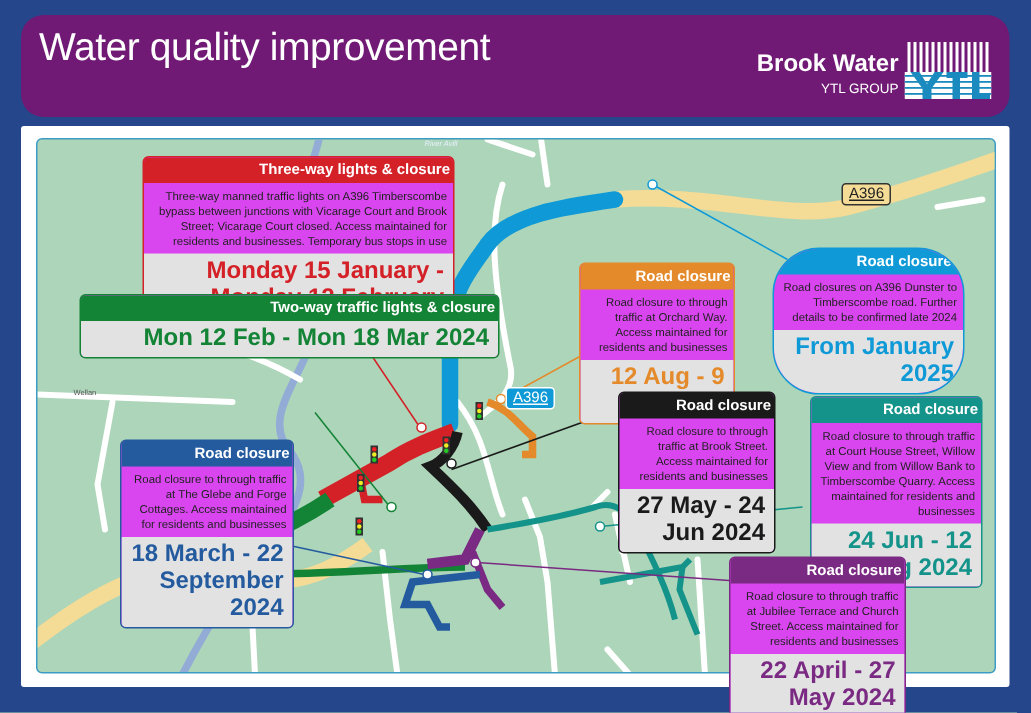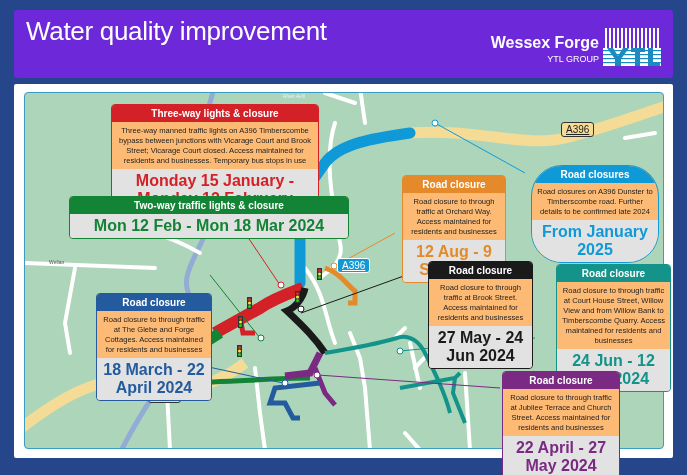--- a/index.html
+++ b/index.html
@@ -1,39 +1,39 @@
 <!DOCTYPE html>
 <html><head>
 <meta charset="utf-8">
 <style>
   * { box-sizing: border-box; margin: 0; padding: 0; }
   html, body { width: 687px; height: 475px; overflow: hidden; }
   body { background: #25468a; font-family: "Liberation Sans", "DejaVu Sans", sans-serif; position: relative; }
-  .header { position: absolute; left: 14px; top: 10px; width: 659px; height: 68px; background: #6d28d9; border-radius: 3px; }
+  .header { position: absolute; left: 14px; top: 10px; width: 659px; height: 68px; background: #701a75; border-radius: 15px; }
   .title1 { position: absolute; left: 12px; top: 6px; color: #fff; font-size: 26px; font-weight: normal; letter-spacing: -0.3px; }
   .title2 { position: absolute; left: 12px; top: 38px; color: #fff; font-size: 23px; font-weight: bold; }
   .logo-text { position: absolute; right: 74px; top: 24px; color: #fff; font-size: 16px; font-weight: bold; text-align: right; }
   .logo-sub { position: absolute; right: 74px; top: 44px; color: #fff; font-size: 9px; text-align: right; }
   .ytl { position: absolute; right: 12px; top: 16px; width: 58px; height: 42px; }
   .panel { position: absolute; left: 14px; top: 84px; width: 659px; height: 374px; background: #fff; border-radius: 2px; }
   .map { position: absolute; left: 24px; top: 92px; width: 640px; height: 357px; background: #add5b9; border: 1px solid #3c9cc4; border-radius: 4px; overflow: hidden; }
   .map svg { position: absolute; left: 0; top: 0; }
-  .callout { position: absolute; background: #fdba74; border: 1.5px solid; border-radius: 4px; overflow: hidden; text-align: center; margin-left: 16px; }
+  .callout { position: absolute; background: #d946ef; border: 1.5px solid; border-radius: 4px; overflow: hidden; text-align: right; }
   .callout .hd { color: #fff; font-weight: bold; font-size: 10px; padding: 3px 2px; }
   .callout .bd { color: #222; font-size: 7.6px; line-height: 10px; padding: 4px 4px 3px; }
   .callout .ft { background: #e2e2e2; font-weight: bold; font-size: 16px; padding: 3px 6px; }
   .shield { position: absolute; font-size: 10px; padding: 1px 4px; border-radius: 3px; border: 1px solid; text-decoration: underline; }
   .lbl { position: absolute; font-size: 5px; color: #fff; font-style: italic; }
 </style>
 </head>
 <body>
 
 <div class="header">
   <div class="title1">Water quality improvement</div>
-  <div class="logo-text">Wessex Forge</div>
+  <div class="logo-text">Brook Water</div>
   <div class="logo-sub">YTL GROUP</div>
   <svg class="ytl" viewBox="0 0 58 42">
     <g fill="#fff">
       <rect x="2" y="2" width="2" height="38"></rect>
         <rect x="6" y="2" width="2" height="38"></rect>
         <rect x="10" y="2" width="2" height="38"></rect>
       <rect x="14" y="2" width="2" height="38"></rect>
         <rect x="18" y="2" width="2" height="38"></rect>
         <rect x="22" y="2" width="2" height="38"></rect>
       <rect x="26" y="2" width="2" height="38"></rect>
@@ -172,21 +172,21 @@
 </div>
 
 <div class="callout" style="left:53px;top:196px;width:280px;border-color:#138335;">
   <div class="hd" style="background:#138335;">Two-way traffic lights &amp; closure</div>
   <div class="ft" style="color:#138335;">Mon 12 Feb - Mon 18 Mar 2024</div>
 </div>
 
 <div class="callout" style="left:80px;top:293px;width:116px;border-color:#245b9f;">
   <div class="hd" style="background:#245b9f;">Road closure</div>
   <div class="bd">Road closure to through traffic at The Glebe and Forge Cottages. Access maintained for residents and businesses</div>
-  <div class="ft" style="color:#245b9f;">18 March - 22 April 2024</div>
+  <div class="ft" style="color:#245b9f;">18 March - 22 September 2024</div>
 </div>
 
 <div class="callout" style="left:386px;top:175px;width:104px;border-color:#e48a2a;">
   <div class="hd" style="background:#e48a2a;">Road closure</div>
   <div class="bd">Road closure to through traffic at Orchard Way. Access maintained for residents and businesses</div>
   <div class="ft" style="color:#e48a2a;">12 Aug - 9 Sep 2024</div>
 </div>
 
 <div class="callout" style="left:515px;top:165px;width:128px;border-color:#0f9ad7;border-radius:31px;">
   <div class="hd" style="background:#0f9ad7;">Road closures</div>

